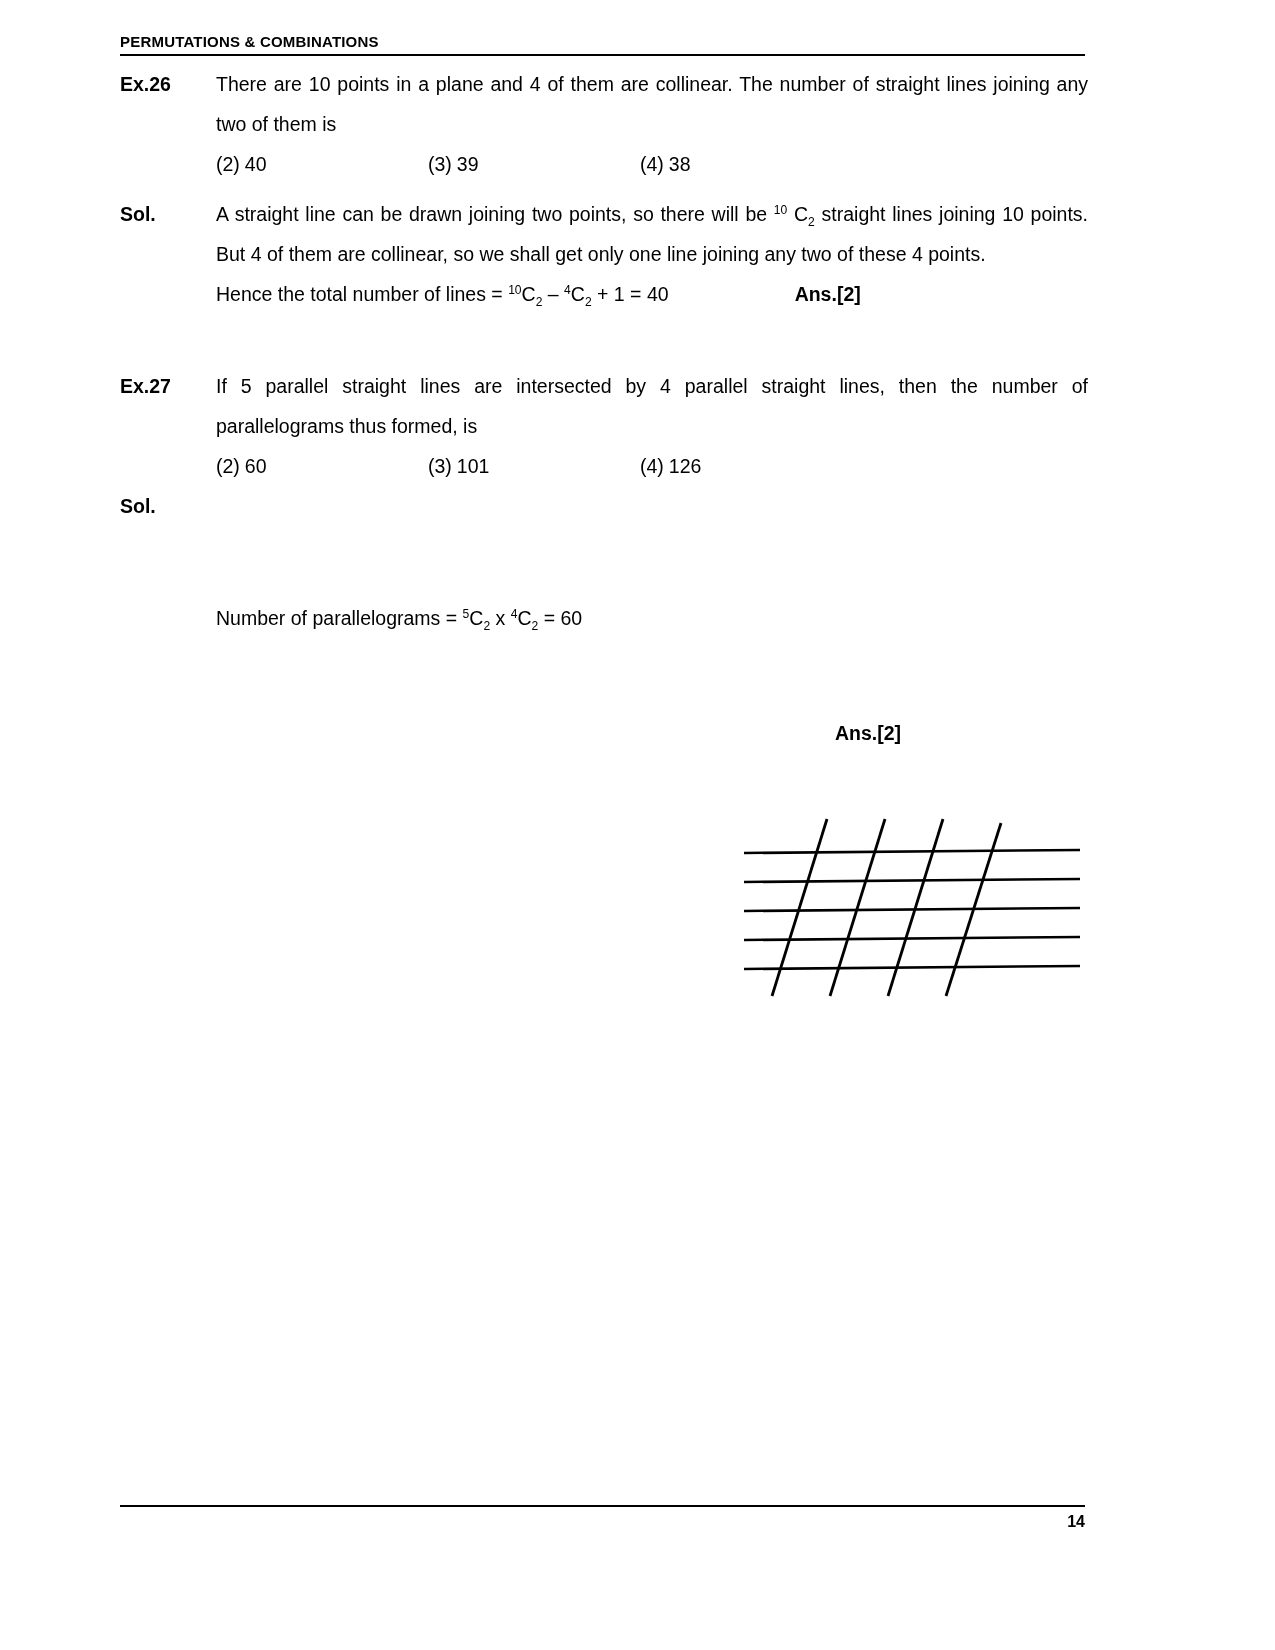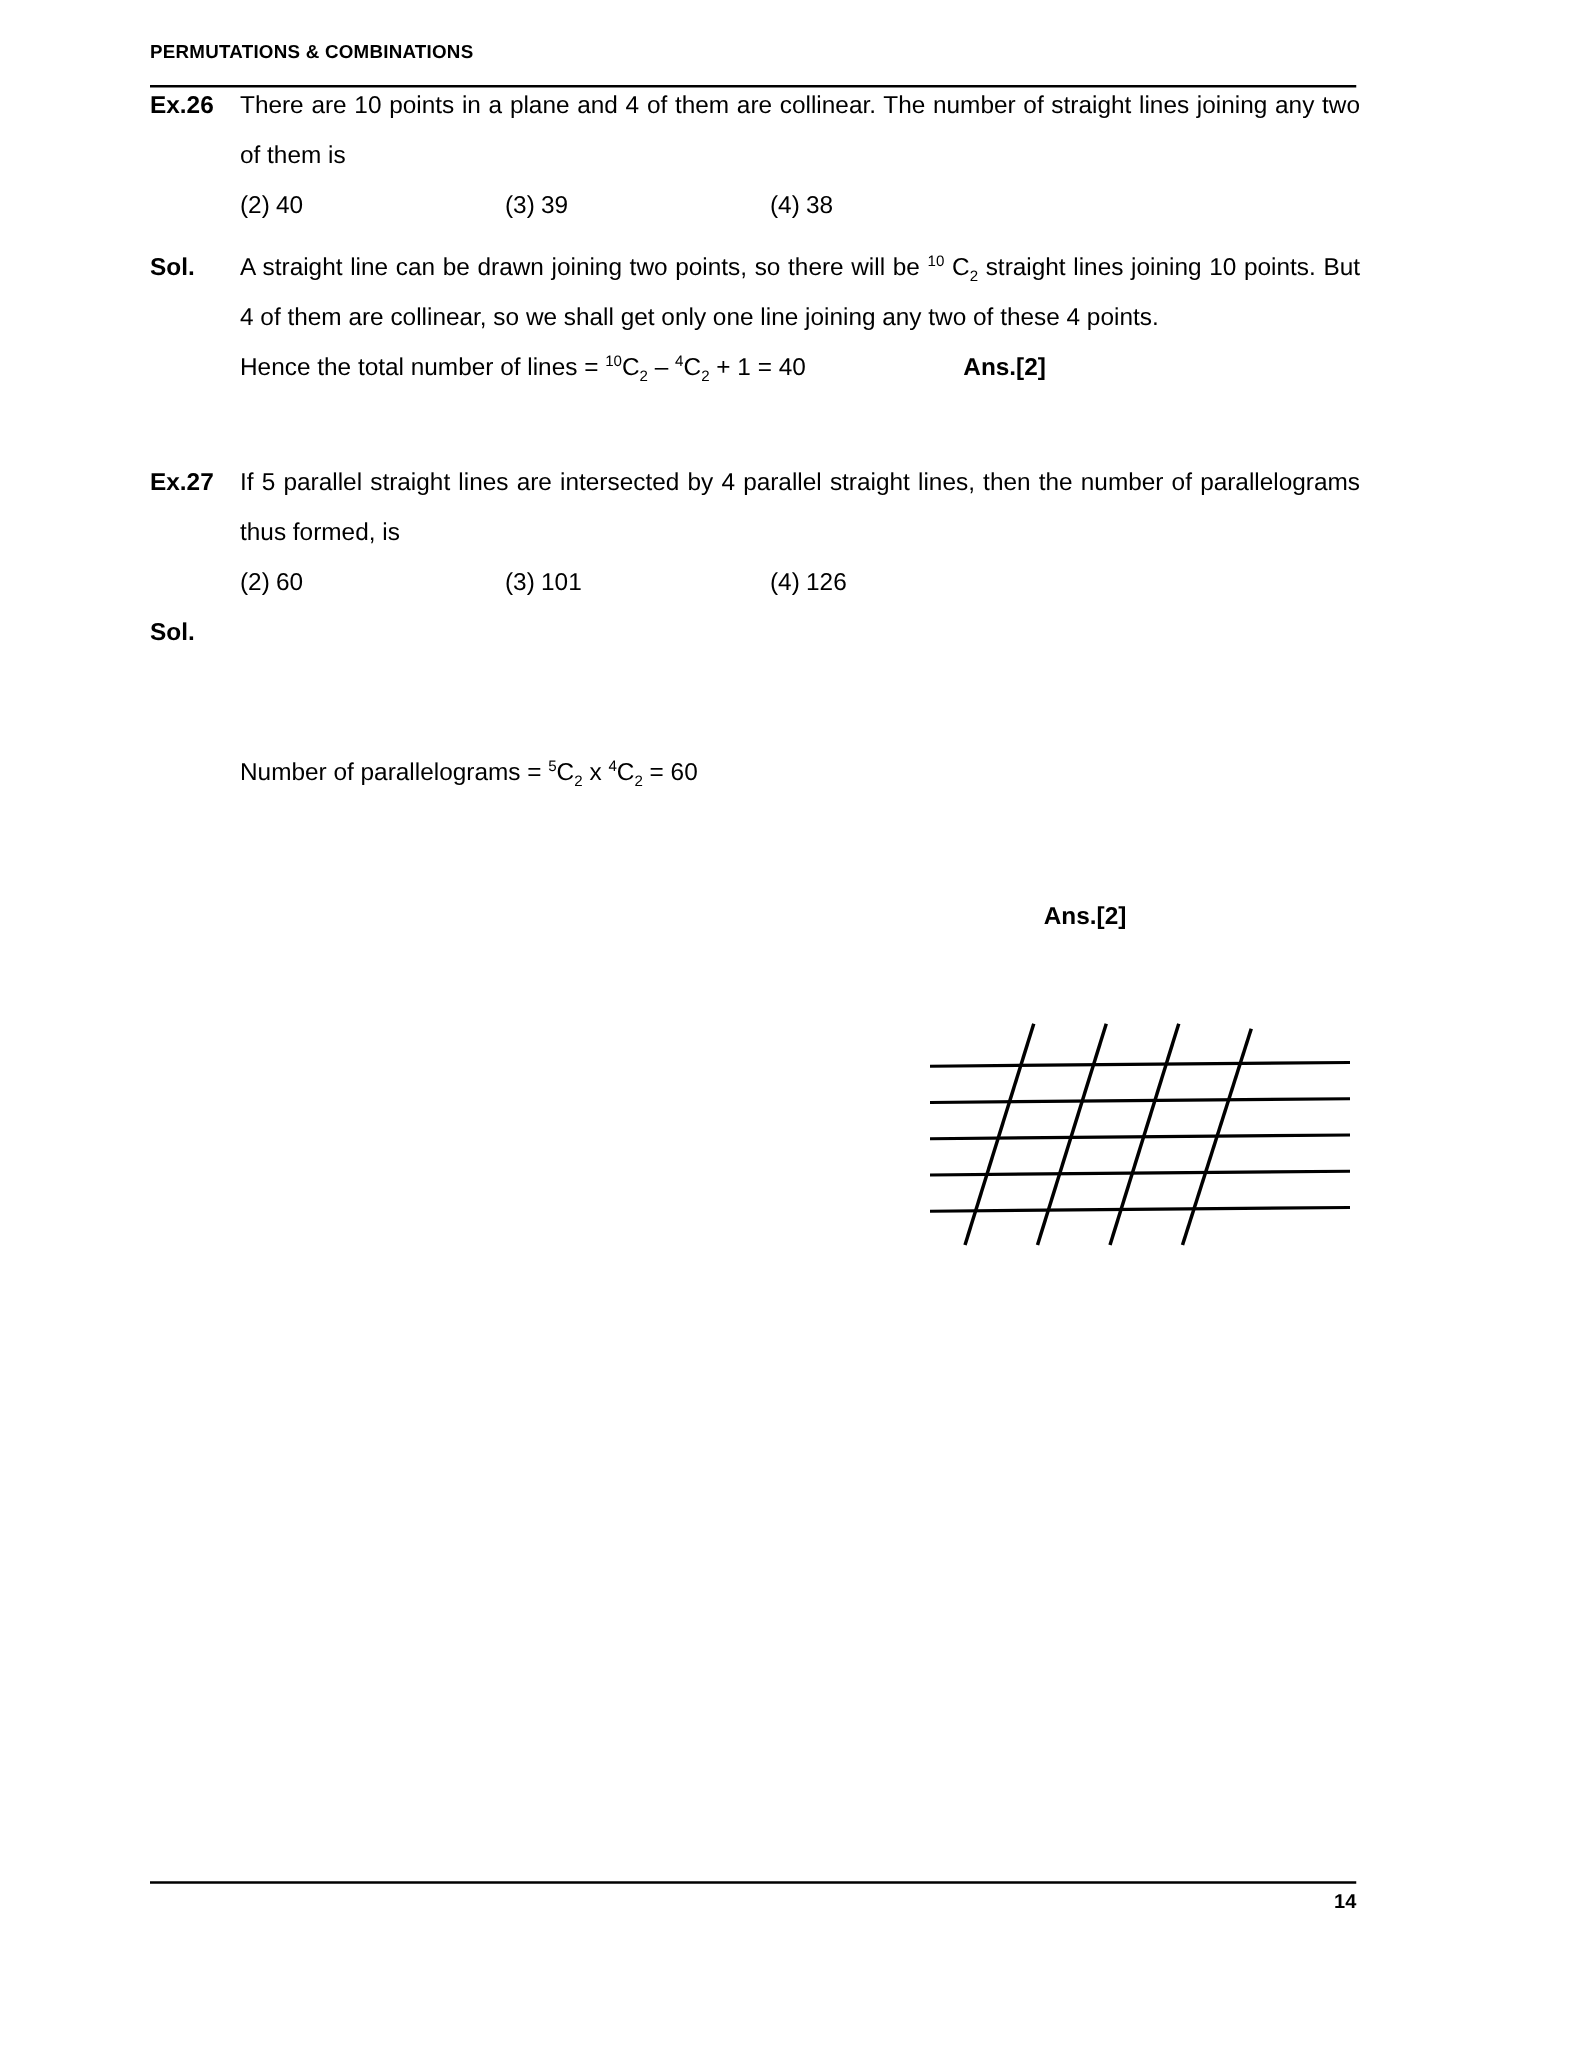--- a/index.html
+++ b/index.html
@@ -22,38 +22,39 @@
     position: absolute;
     left: 120px;
     top: 34px;
     width: 965px;
   }
   .header-title {
     font-size: 15px;
     font-weight: bold;
     letter-spacing: 0.2px;
     line-height: 1.1;
-    padding-bottom: 17px;
+    padding-bottom: 3px;
   }
   .header-rule {
     border-bottom: 2.2px solid #000;
     width: 100%;
   }
 
   
   .content {
     position: absolute;
     left: 120px;
     top: 64px;
     width: 968px;
   }
 
   .row {
     display: flex;
     align-items: flex-start;
+    gap: 24px;
   }
   .tag {
     flex: 0 0 auto;
     font-weight: bold;
     font-size: 19.5px;
     line-height: 40px;
     width: 72px;
   }
   .tag.sol { width: 72px; }
   .body {

